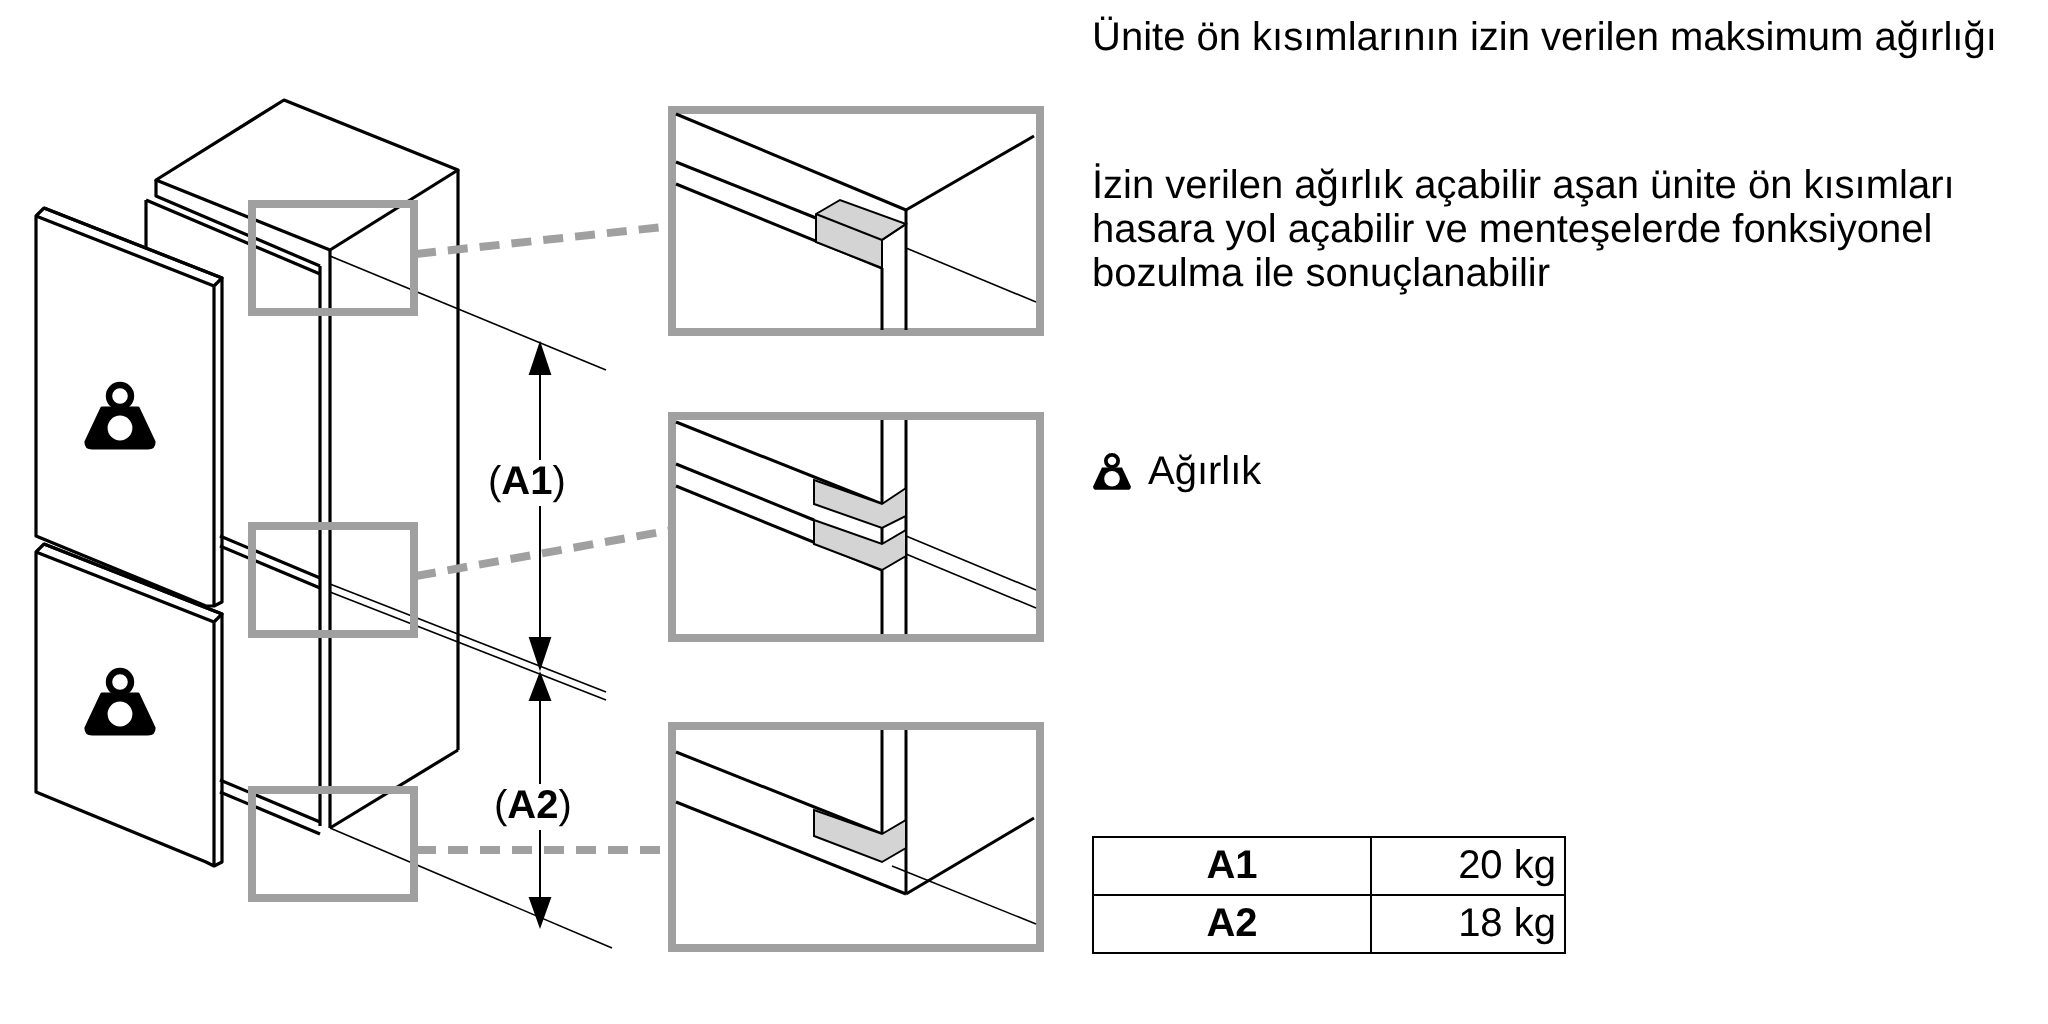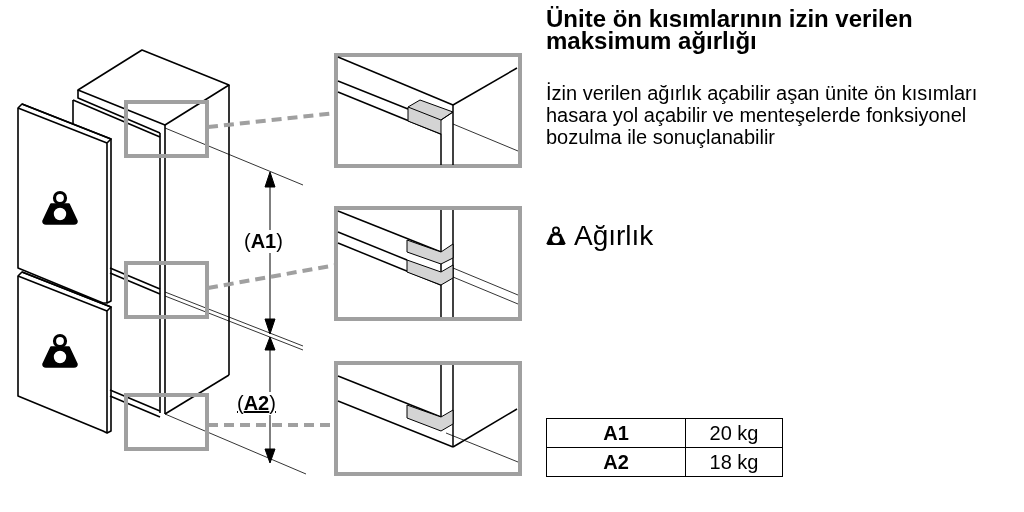--- a/index.html
+++ b/index.html
@@ -1,25 +1,25 @@
 <!DOCTYPE html>
 <html><head>
 <meta charset="utf-8">
 <style>
   html, body { margin: 0; padding: 0; background: #ffffff; }
   body { width: 1024px; height: 512px; position: relative; overflow: hidden; font-family: "Liberation Sans", sans-serif; color: #000; }
   #figure { position: absolute; left: 0; top: 0; width: 540px; height: 512px; }
-  .title { position: absolute; left: 546px; top: 8px; width: 460px; font-weight: bold; font-size: 24px; line-height: 22px; }
+  .title { position: absolute; left: 546px; top: 8px; width: 460px; font-weight: normal; font-size: 20px; line-height: 22px; }
   .body-text { position: absolute; left: 546px; top: 82px; width: 460px; font-size: 20px; line-height: 22px; }
-  .legend { position: absolute; left: 546px; top: 224px; font-size: 28px; line-height: 24px; display: flex; align-items: center; gap: 8px; }
+  .legend { position: absolute; left: 546px; top: 224px; font-size: 20px; line-height: 24px; display: flex; align-items: center; gap: 8px; }
   .legend svg { display: block; }
   table.weights { position: absolute; left: 546px; top: 418px; border-collapse: collapse; font-size: 20px; }
   table.weights td { border: 1.5px solid #000; height: 28px; padding: 0 4px; line-height: 26px; }
   table.weights td.key { width: 130px; text-align: center; font-weight: bold; }
-  table.weights td.val { width: 88px; text-align: center; }
+  table.weights td.val { width: 88px; text-align: right; }
   .dimlabel { position: absolute; font-size: 20px; background: #fff; padding: 0 1px; }
   .dimlabel b { font-weight: bold; }
 </style>
 </head>
 <body>
 
 <svg id="figure" width="540" height="512" viewBox="0 0 540 512" xmlns="http://www.w3.org/2000/svg">
   <defs>
     <g id="weight-glyph">
       <circle cx="0" cy="-12" r="5.5" fill="none" stroke="#000" stroke-width="3.2"></circle>
@@ -132,21 +132,21 @@
       <line x1="453" y1="365" x2="453" y2="447"></line>
     </g>
     <polygon points="407,405 441,417 453,410 453,424 441,431 407,418" fill="#d4d4d4" stroke="#000" stroke-width="1"></polygon>
     <line x1="446" y1="433" x2="518" y2="462" stroke="#000" stroke-width="0.8"></line>
   </g>
 </svg>
 
 <div class="dimlabel" style="left:243px; top:230px;">
   <span>(</span><b>A1</b><span>)</span>
 </div>
-<div class="dimlabel" style="left:236px; top:392px;text-decoration:underline;">
+<div class="dimlabel" style="left:246px; top:392px;">
   <span>(</span><b>A2</b><span>)</span>
 </div>
 
 <div class="title">Ünite ön kısımlarının izin verilen maksimum ağırlığı</div>
 <div class="body-text">İzin verilen ağırlık açabilir aşan ünite ön kısımları hasara yol açabilir ve menteşelerde fonksiyonel bozulma ile sonuçlanabilir</div>
 
 <div class="legend">
   <svg width="20" height="20" viewBox="-18 -20 36 36">
     <circle cx="0" cy="-12" r="5.5" fill="none" stroke="#000" stroke-width="3.4"></circle>
     <path d="M-9,-6 L9,-6 L17,11 Q17,14 14,14 L-14,14 Q-17,14 -17,11 Z" fill="#000"></path>

